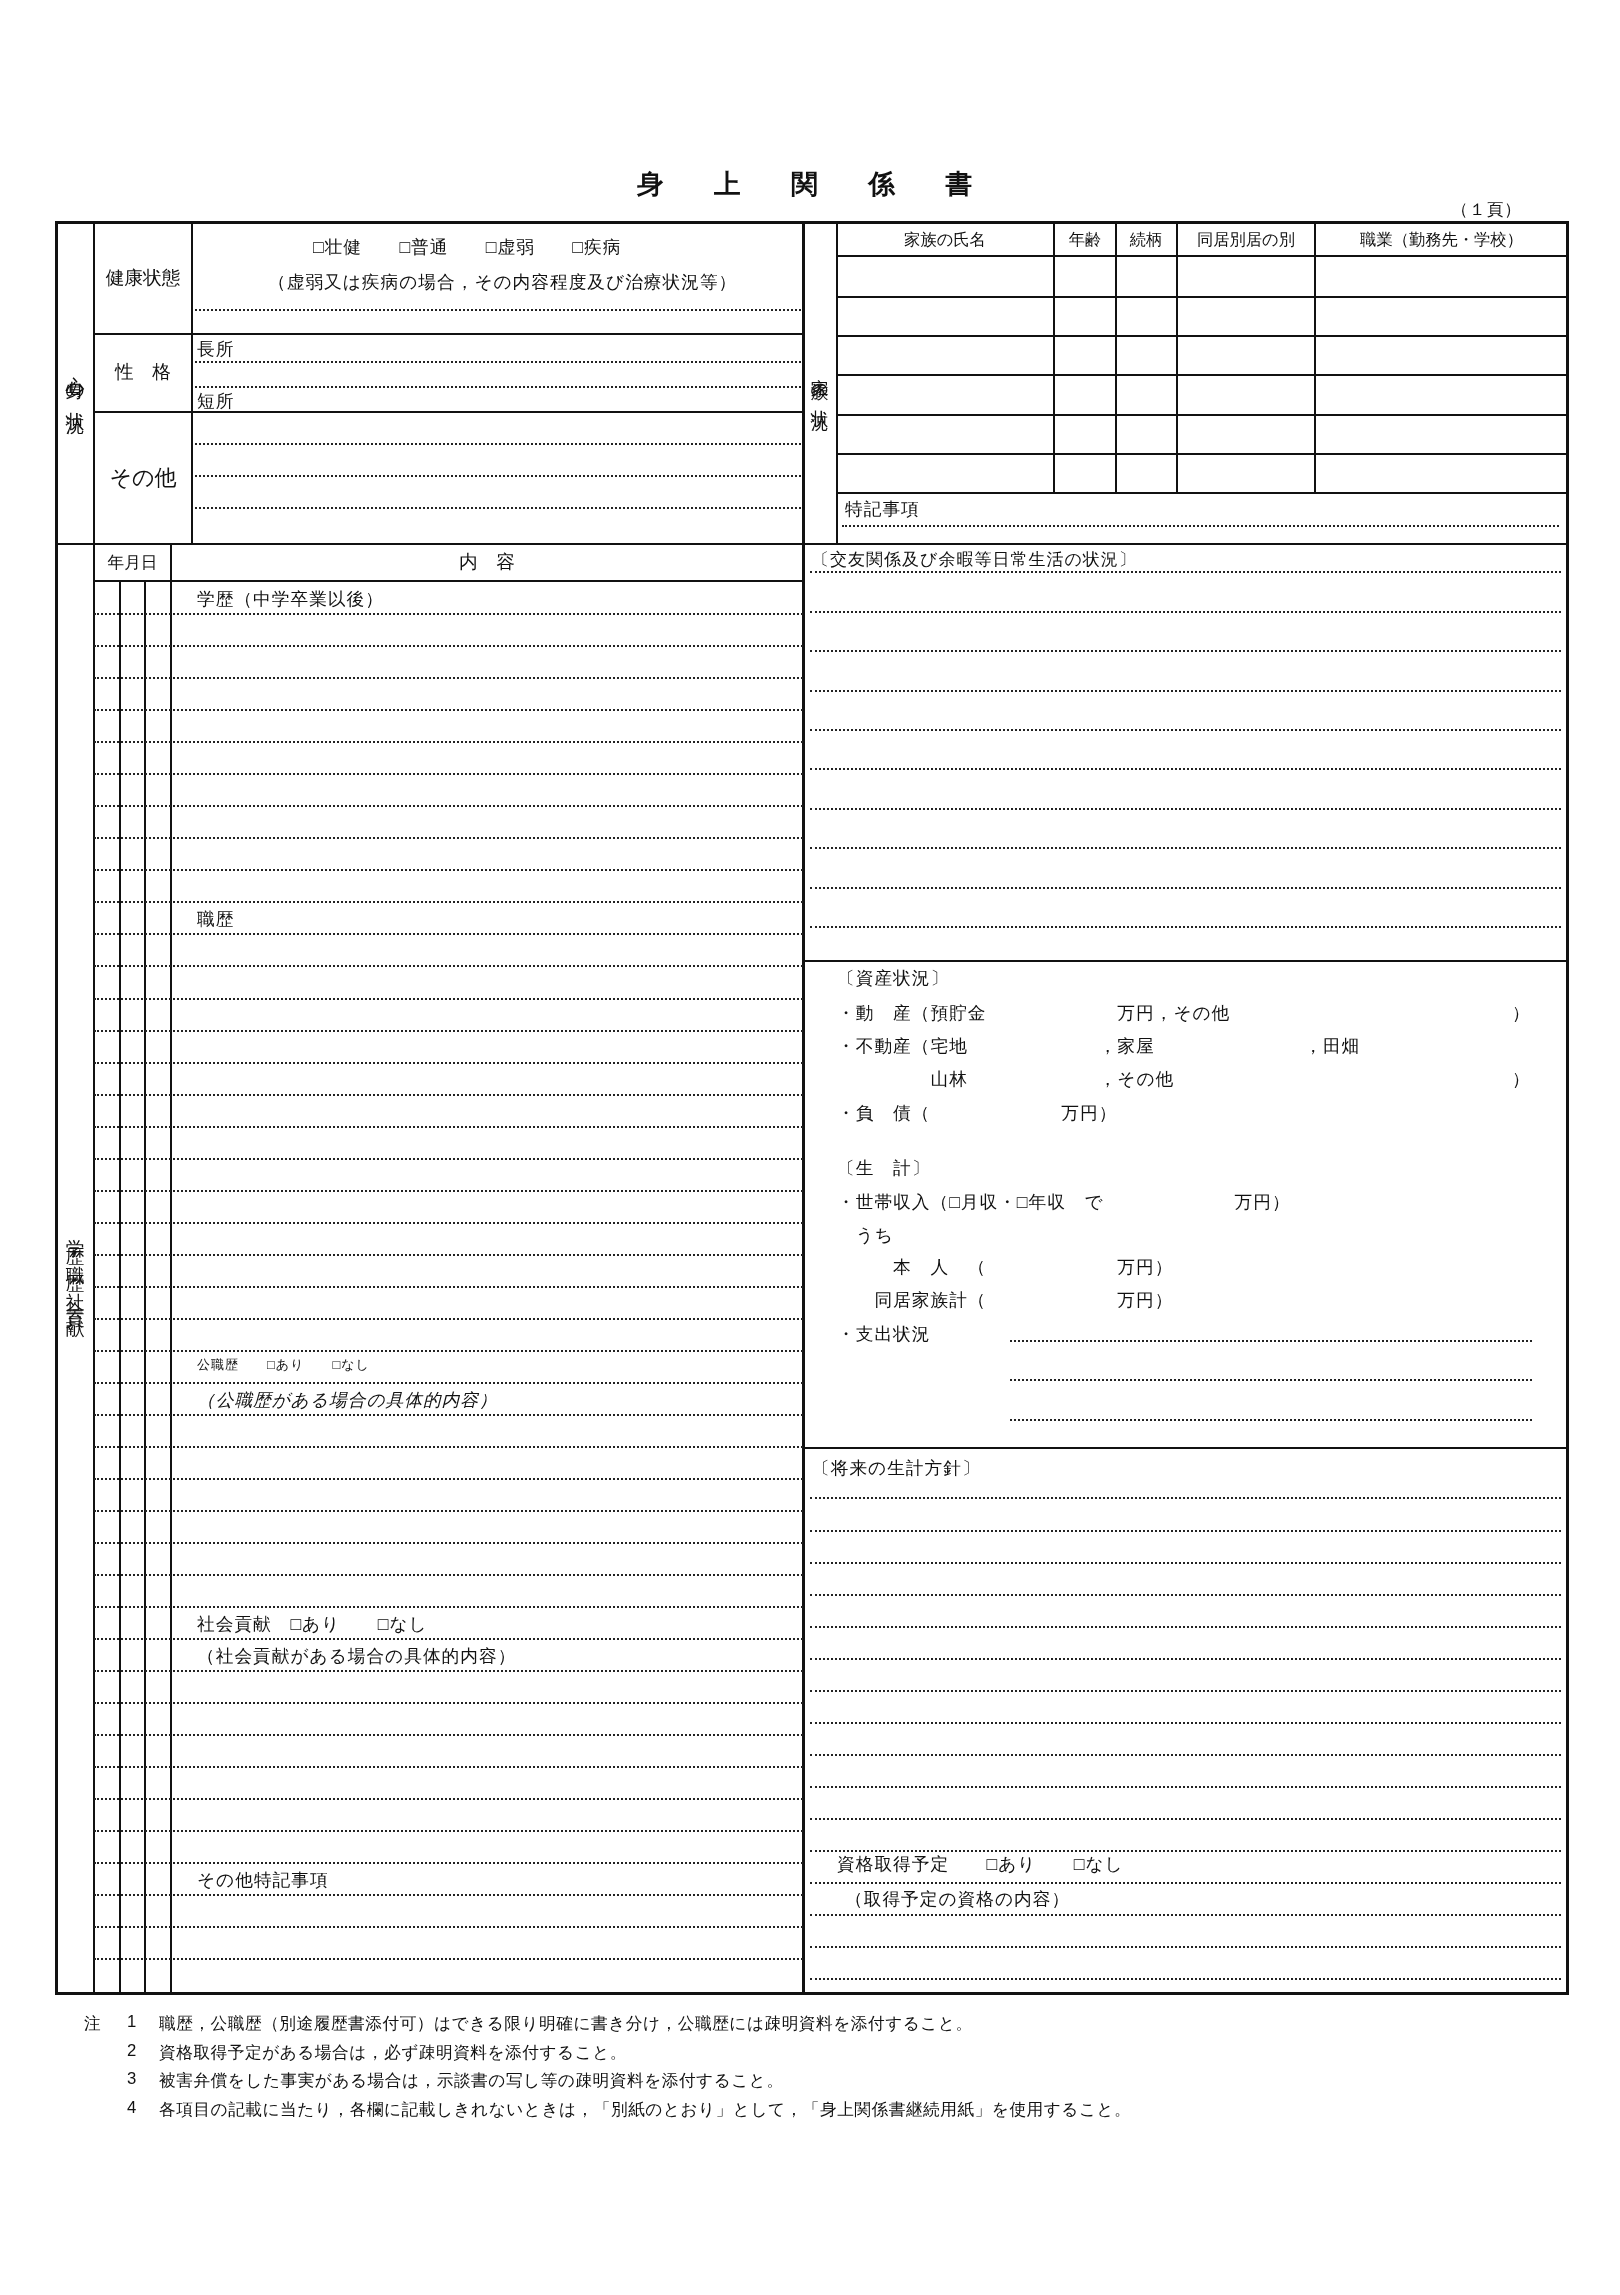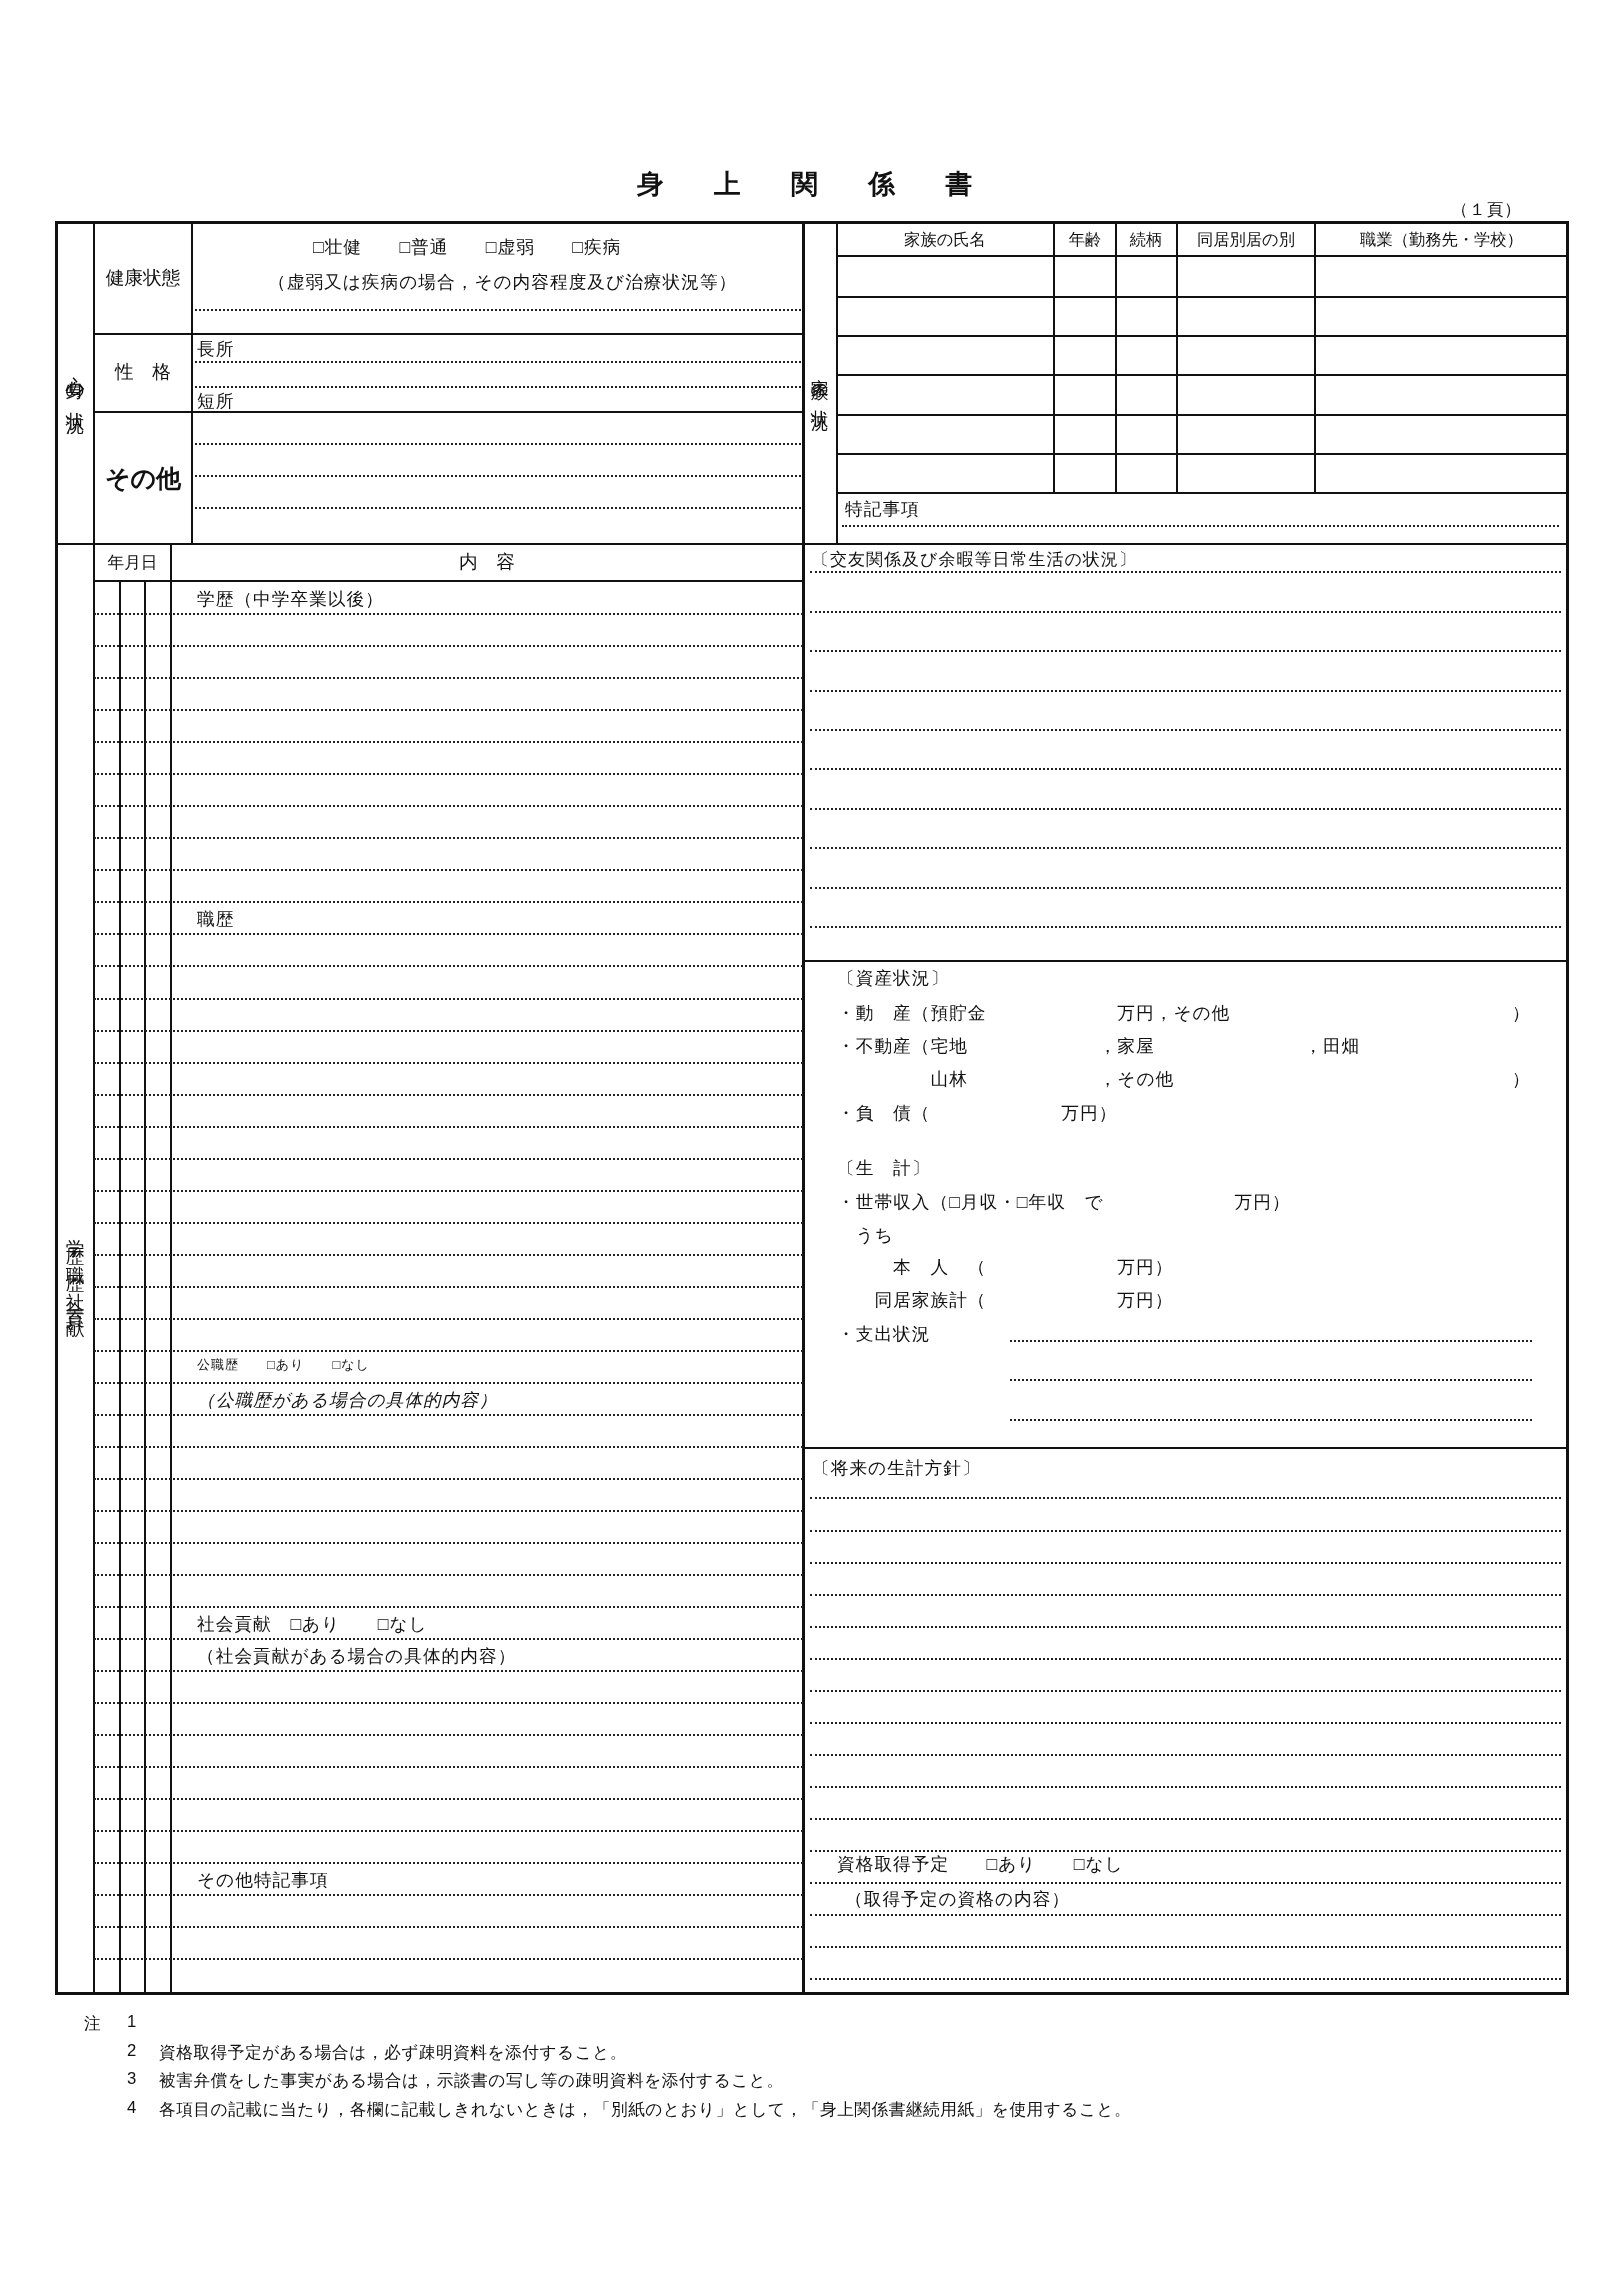--- a/index.html
+++ b/index.html
@@ -45,21 +45,21 @@
 
   <div class="abs c" style="left:58px;top:224px;width:34px;height:320px;">
     <span class="vtext" style="font-size:18.7px;letter-spacing:4.9px;">心身の状況</span>
   </div>
   <div class="abs c" style="left:58px;top:544px;width:34px;height:1448px;">
     <span class="vtext" style="font-size:18.7px;letter-spacing:8.9px;">学歴・職歴・社会貢献</span>
   </div>
 
   <div class="abs c" style="left:94px;top:224px;width:98px;height:108px;font-size:18.7px;">健康状態</div>
   <div class="abs c" style="left:94px;top:333px;width:98px;height:78px;font-size:18.7px;">性　格</div>
-  <div class="abs c" style="left:94px;top:412px;width:98px;height:132px;font-size:25px;font-weight:bold;">その他</div>
+  <div class="abs c" style="left:94px;top:412px;width:98px;height:132px;font-size:22px;">その他</div>
 
   <div class="t" style="left:305px;top:235px;padding-left:8px;">□壮健　　□普通　　□虚弱　　□疾病</div>
   <div class="t" style="left:268px;top:270px;">（虚弱又は疾病の場合，その内容程度及び治療状況等）</div>
   <div class="t" style="left:197px;top:337px;">長所</div>
   <div class="t" style="left:197px;top:389px;">短所</div>
 
   <div class="abs c" style="left:803px;top:224px;width:33px;height:320px;">
     <span class="vtext" style="font-size:17.7px;letter-spacing:3.9px;">家族の状況</span>
   </div>
   <div class="abs c" style="left:837px;top:224px;width:216px;height:31px;font-size:16.3px;">家族の氏名</div>
@@ -88,20 +88,21 @@
   <div class="t" style="left:837px;top:1288px;">　　同居家族計（　　　　　　　万円）</div>
   <div class="t" style="left:837px;top:1322px;">・支出状況</div>
 
   <div class="t" style="left:812px;top:1456px;">〔将来の生計方針〕</div>
   <div class="t" style="left:837px;top:1852px;">資格取得予定　　□あり　　□なし</div>
   <div class="t" style="left:845px;top:1887px;">（取得予定の資格の内容）</div>
 
   <div class="abs" style="left:84px;top:2012px;width:1483px;height:121px;" id="notes-box">
     <span class="t" style="left:0;top:0;font-size:16.7px;">注</span>
   <div style="position: absolute; left: 43px; top: 0px; font-size: 16.7px;">1</div>
+      <div style="position: absolute; left: 75px; top: 0px; font-size: 16.7px; white-space: nowrap; letter-spacing: 0.5px;">職歴，公職歴（別途履歴書添付可）はできる限り明確に書き分け，公職歴には疎明資料を添付すること。</div>
       <div style="position: absolute; left: 43px; top: 28.6px; font-size: 16.7px;">2</div>
       <div style="position: absolute; left: 75px; top: 28.6px; font-size: 16.7px; white-space: nowrap; letter-spacing: 0.5px;">資格取得予定がある場合は，必ず疎明資料を添付すること。</div>
       <div style="position: absolute; left: 43px; top: 57px; font-size: 16.7px;">3</div>
       <div style="position: absolute; left: 75px; top: 57px; font-size: 16.7px; white-space: nowrap; letter-spacing: 0.5px;">被害弁償をした事実がある場合は，示談書の写し等の疎明資料を添付すること。</div>
       <div style="position: absolute; left: 43px; top: 86px; font-size: 16.7px;">4</div>
       <div style="position: absolute; left: 75px; top: 86px; font-size: 16.7px; white-space: nowrap; letter-spacing: 0.5px;">各項目の記載に当たり，各欄に記載しきれないときは，「別紙のとおり」として，「身上関係書継続用紙」を使用すること。</div>
     </div>
 
 <div style="position: absolute; left: 94px; top: 613px; width: 709px; height: 0px; border-top: 2px dotted rgb(34, 34, 34);"></div>
     <div style="position: absolute; left: 94px; top: 645px; width: 709px; height: 0px; border-top: 2px dotted rgb(34, 34, 34);"></div>

